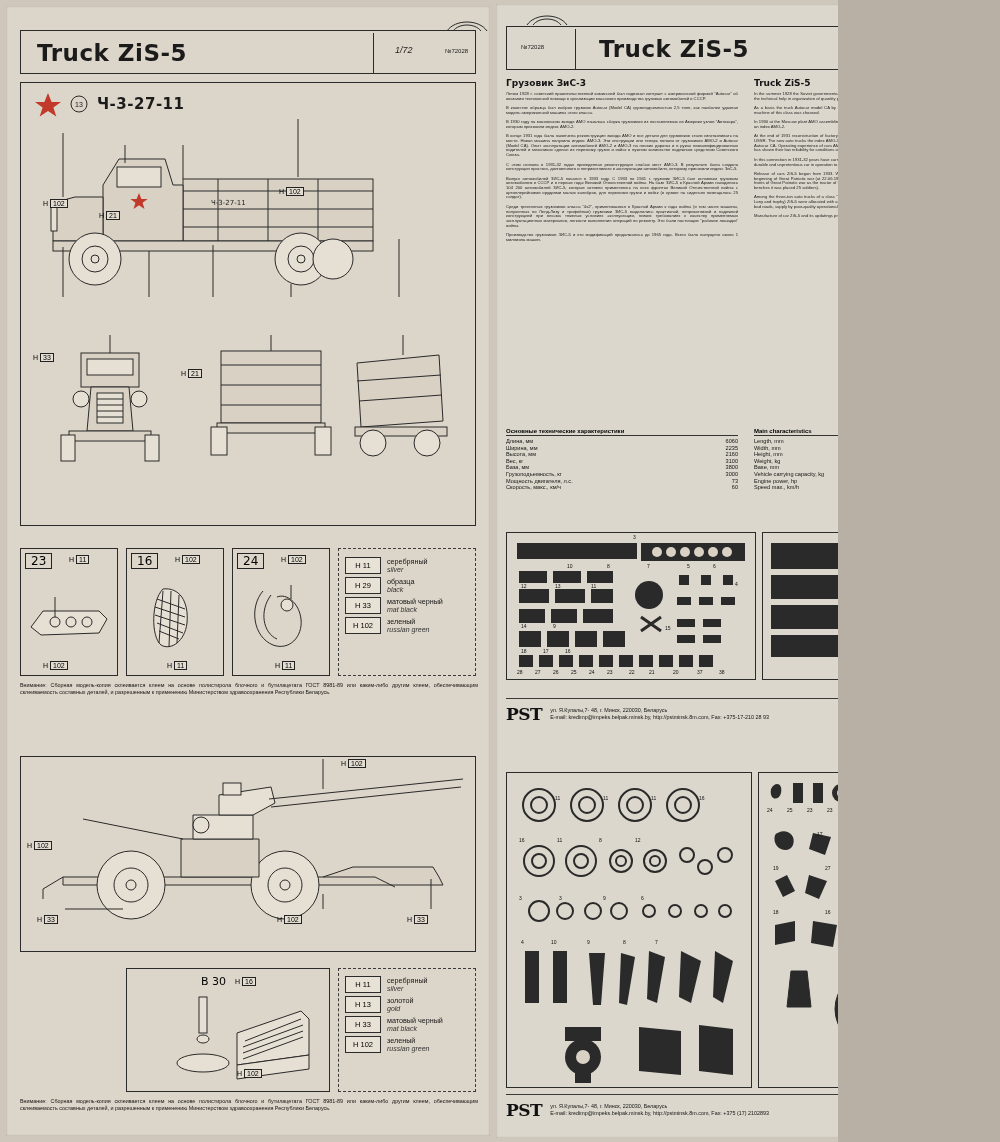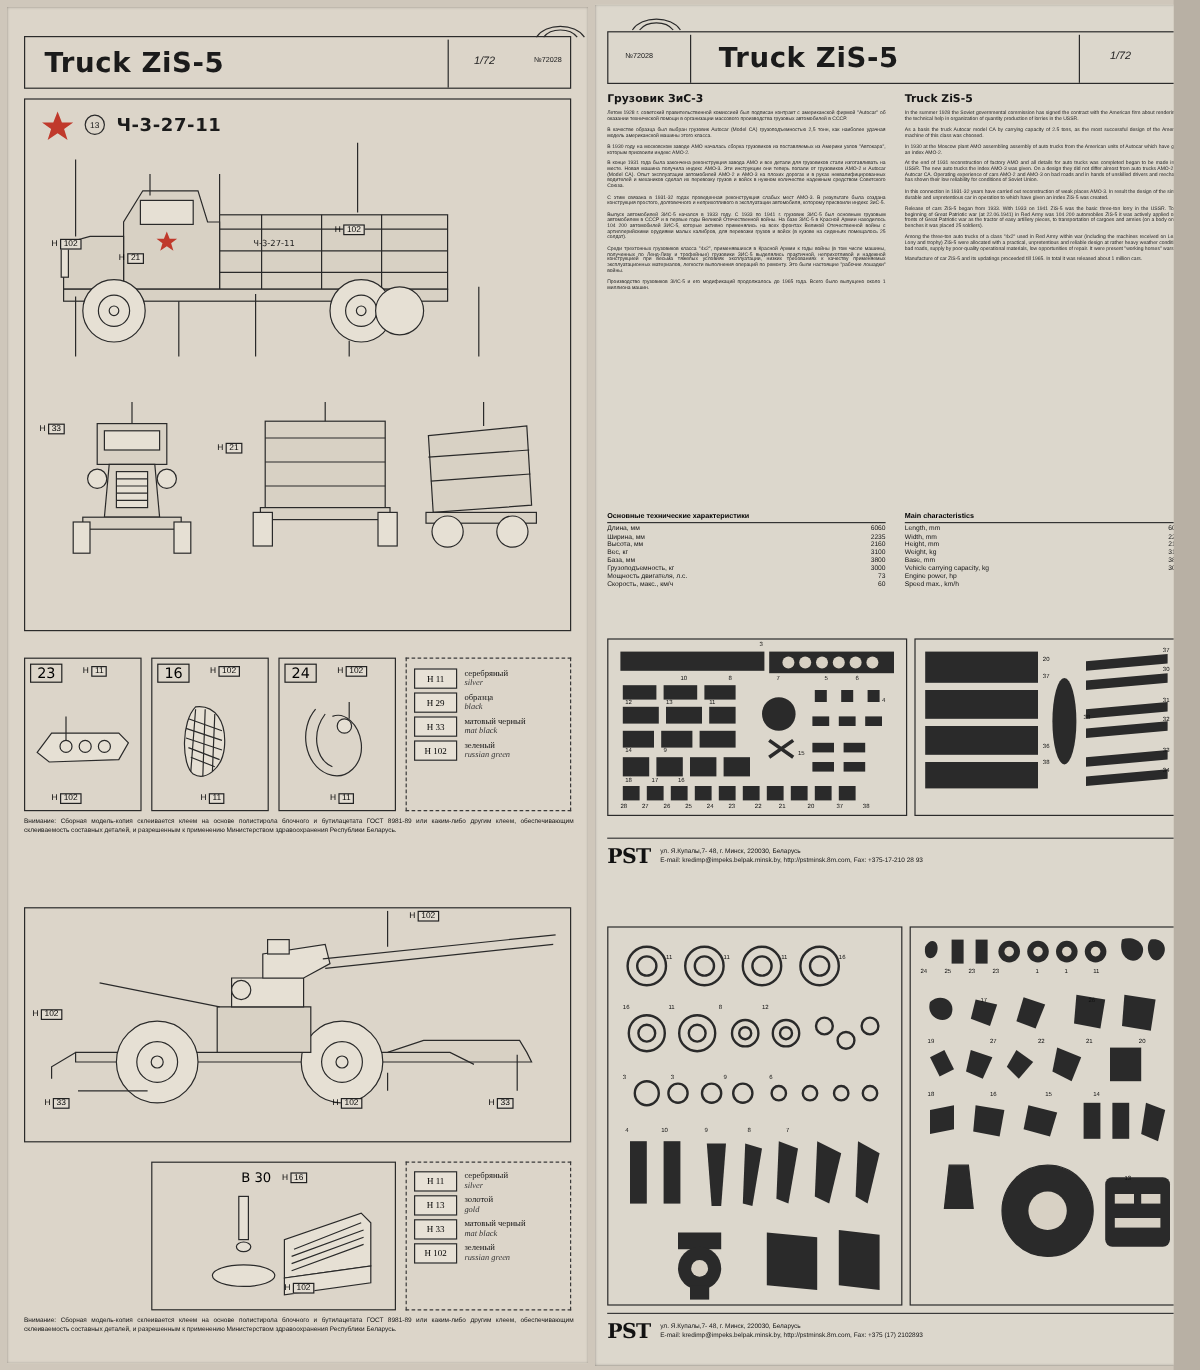--- a/index.html
+++ b/index.html
@@ -1,32 +1,32 @@
 <!DOCTYPE html>
 <html><head>
 <meta charset="utf-8">
 <style>
   html,body{margin:0;padding:0;background:#b8b0a4;}
   body{font-family:"Liberation Sans", sans-serif;}
-  .page{position:relative;width:956px;height:1142px;background:#cfc7bb;overflow:hidden;padding-left:22px;}
+  .page{position:relative;width:838px;height:1142px;background:#cfc7bb;overflow:hidden;}
   .sheet{position:absolute;background:#ded7cb;box-shadow:0 0 2px rgba(0,0,0,.3) inset;}
   .left-sheet{left:6px;top:6px;width:484px;height:1130px;background:#dcd5c9;}
   .right-sheet{left:496px;top:4px;width:500px;height:1134px;background:#dcd7cc;}
 
   .bx{position:absolute;border:1px solid #2b2b2b;box-sizing:border-box;}
   .dash{border:1px dashed #3a3a3a;}
 
   .ttl{font-family:"DejaVu Sans", sans-serif;font-weight:bold;letter-spacing:.5px;color:#1b1b1b;}
 
   .tiny{font-size:4.2px;line-height:1.12;color:#1d1d1d;text-align:justify;}
   .scale{font-size:9px;font-style:italic;color:#222;}
   .artnum{font-size:6px;color:#222;}
 
   
-  .legend{position:absolute;font-family:Liberation Serif, serif;}
+  .legend{position:absolute;}
   .legrow{display:flex;align-items:center;margin-bottom:3px;}
   .chip{width:34px;height:15px;border:1px solid #2b2b2b;display:flex;align-items:center;justify-content:center;font-size:7.5px;background:#e7e1d6;}
   .legtxt{margin-left:6px;font-size:7.2px;line-height:1.05;color:#151515;}
   .legtxt i{display:block;font-style:italic;font-size:7px;color:#333;}
 
   
   .cal{position:absolute;display:flex;align-items:center;font-size:7px;}
   .cal .h{margin-right:2px;}
   .cal .nb{border:1px solid #222;padding:0 2px;background:#e3ddd2;}
 

